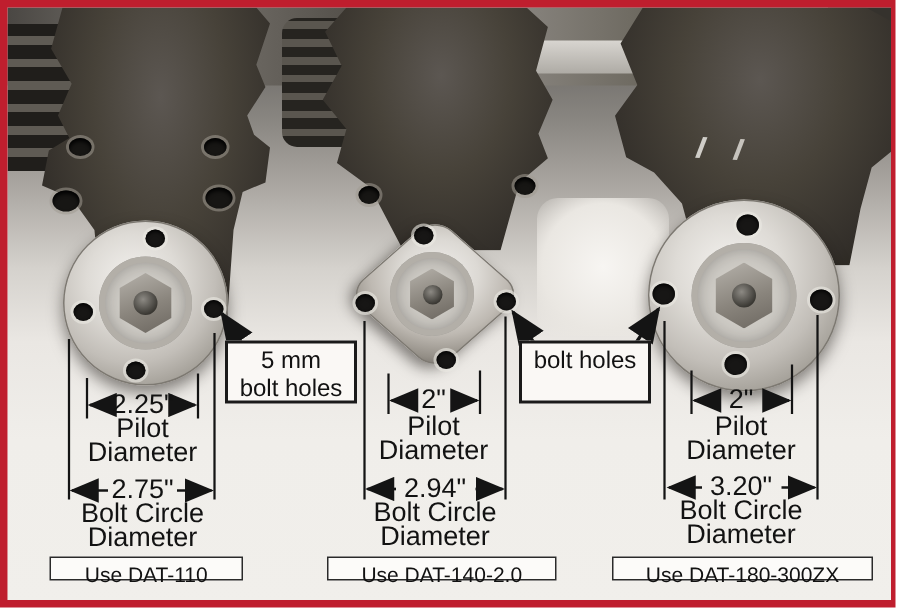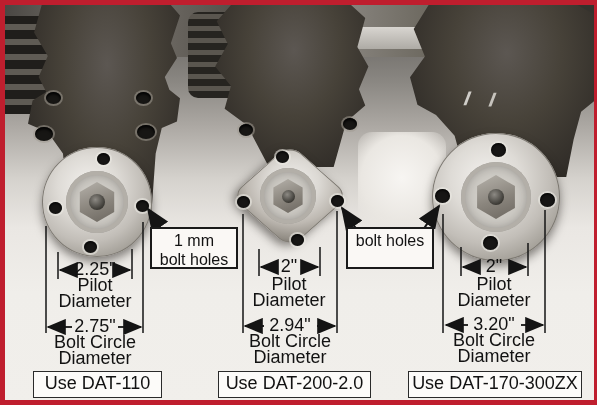--- a/index.html
+++ b/index.html
@@ -39,21 +39,21 @@
         box-shadow:0 0 0 2px rgba(235,233,227,.6), inset 0 1px 3px #000;}
   .scratch{position:absolute;width:22px;height:14px;border-left:3px solid #e8e6e1;
         border-right:3px solid #dcd9d3;transform:rotate(3deg) skewX(-18deg);opacity:.85;}
   
   svg.ann{position:absolute;inset:0;pointer-events:none;}
   .dimtext{position:absolute;transform:translate(-50%,-50%);font-size:18px;color:#121212;
         white-space:nowrap;line-height:1;}
   .callout{position:absolute;background:#faf8f5;border:2px solid #1a1a1a;text-align:center;
         font-size:16px;color:#121212;line-height:19px;padding-top:2px;box-sizing:border-box;}
   .usebox{position:absolute;background:#fcfbf9;border:1.5px solid #2a2a2a;text-align:center;
-        font-size:18px;color:#121212;height:27px;line-height:23px;box-sizing:border-box;}
+        font-size:14px;color:#121212;height:16px;line-height:23px;box-sizing:border-box;}
   .frame{position:absolute;left:0;top:0;width:597px;height:405px;box-sizing:border-box;
         border:5px solid #bf1e2e;border-right-width:3px;pointer-events:none;}
 </style>
 </head>
 <body>
 
 <div class="stage">
 
   <div class="photo">
     <div class="band"></div>
@@ -163,25 +163,25 @@
   <div class="dimtext" style="left:290px;top:357px;">Diameter</div>
 
   <div class="dimtext" style="left:494px;top:266px;">2"</div>
   <div class="dimtext" style="left:494px;top:284px;">Pilot</div>
   <div class="dimtext" style="left:494px;top:300px;">Diameter</div>
   <div class="dimtext" style="left:494px;top:324px;">3.20"</div>
   <div class="dimtext" style="left:494px;top:340px;">Bolt Circle</div>
   <div class="dimtext" style="left:494px;top:356px;">Diameter</div>
 
   <div class="callout" style="left:150px;top:227px;width:88px;height:42px;">
-    <div>1 mm</div>
+    <div>5 mm</div>
     <div>bolt holes</div>
   </div>
   <div class="callout" style="left:346px;top:227px;width:88px;height:42px;">
     <div>bolt holes</div>
   </div>
 
   <div class="usebox" style="left:33px;top:371px;width:129px;">Use DAT-110</div>
-  <div class="usebox" style="left:218px;top:371px;width:153px;">Use DAT-200-2.0</div>
-  <div class="usebox" style="left:408px;top:371px;width:174px;">Use DAT-170-300ZX</div>
+  <div class="usebox" style="left:218px;top:371px;width:153px;">Use DAT-140-2.0</div>
+  <div class="usebox" style="left:408px;top:371px;width:174px;">Use DAT-180-300ZX</div>
 
   <div class="frame"></div>
 </div>
 
 </body></html>

